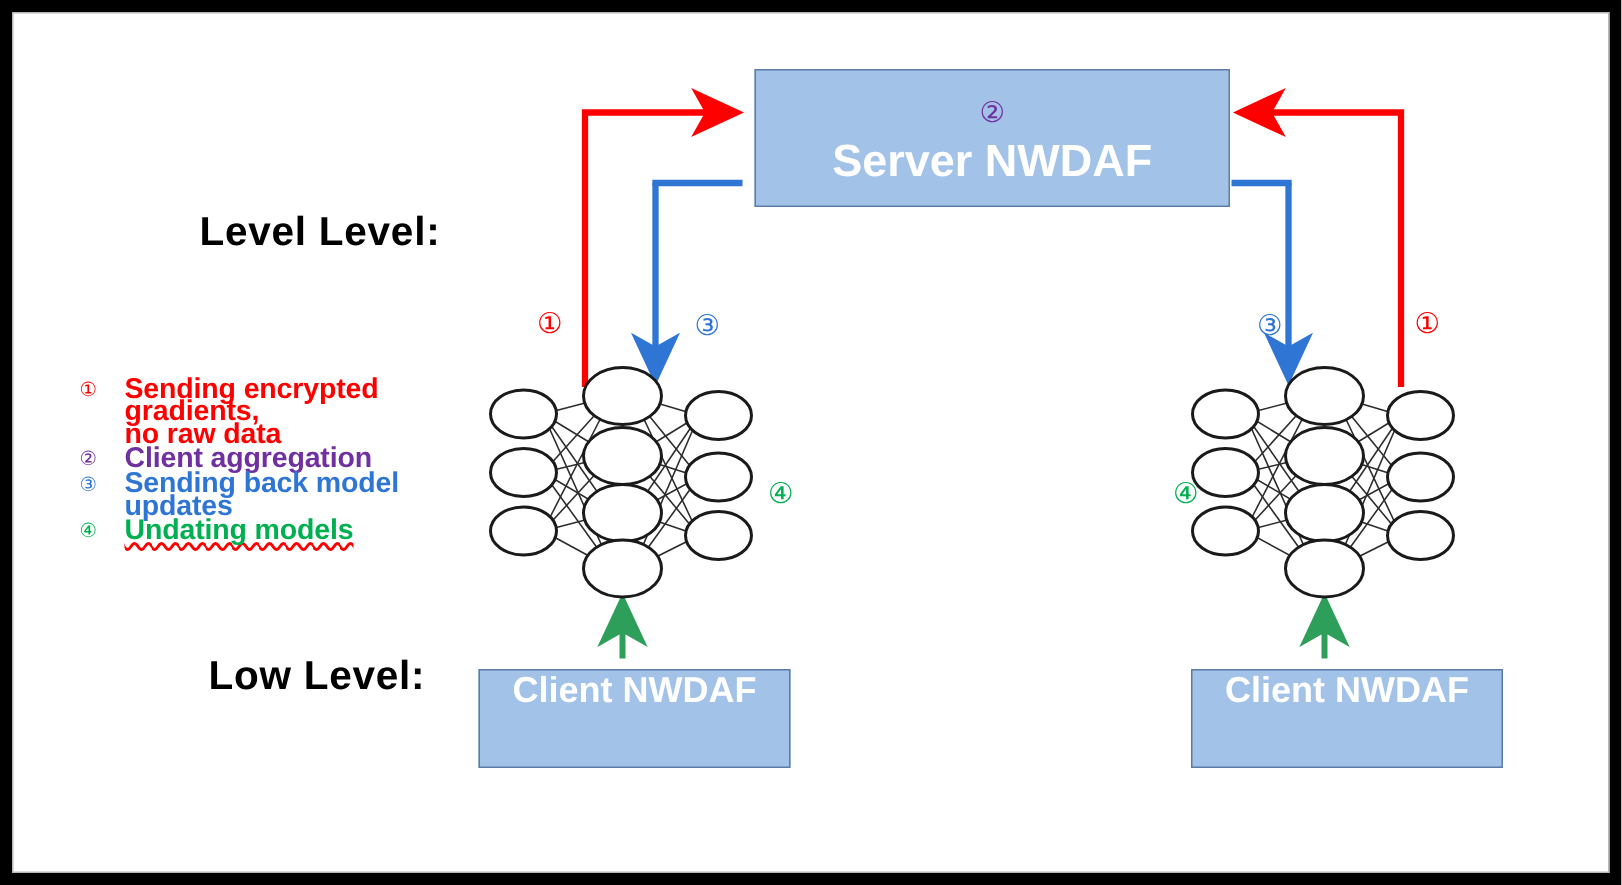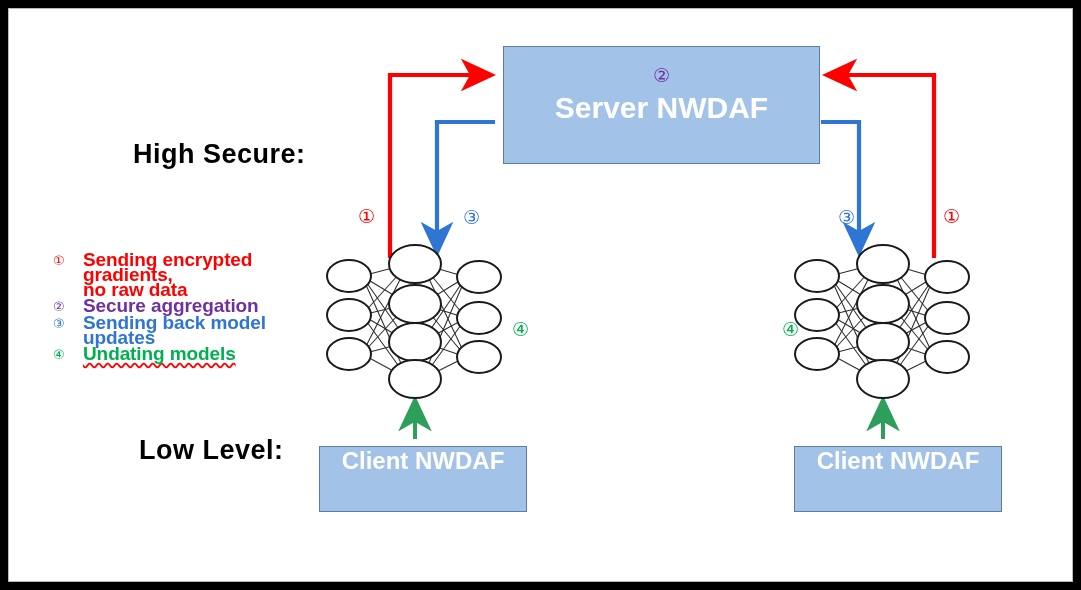--- a/index.html
+++ b/index.html
@@ -54,21 +54,21 @@
     box-sizing: border-box;
     display: flex;
     align-items: flex-start;
     justify-content: center;
     color: #ffffff;
     font-weight: bold;
     white-space: nowrap;
   }
   #server-box {
     left: 494px; top: 37px;
-    width: 317px; height: 118px;
+    width: 317px; height: 92px;
     font-size: 30px;
     align-items: flex-start;
     padding-top: 44px;
   }
   #client-box-left {
     left: 310px; top: 437px;
     width: 208px; height: 66px;
     font-size: 24px;
   }
   #client-box-right {
@@ -243,21 +243,21 @@
           <ellipse cx="874" cy="295" rx="26" ry="19"></ellipse>
           <ellipse cx="874" cy="333" rx="26" ry="19"></ellipse>
           <ellipse cx="874" cy="370" rx="26" ry="19"></ellipse>
           <ellipse cx="938" cy="268" rx="22" ry="16"></ellipse>
           <ellipse cx="938" cy="309" rx="22" ry="16"></ellipse>
           <ellipse cx="938" cy="348" rx="22" ry="16"></ellipse>
         </g>
       </g>
     </svg>
 
-    <div class="section-title" id="title-high">High Secure:</div>
+    <div class="section-title" id="title-high">Level Level:</div>
 
     <div class="section-title" id="title-low">Low Level:</div>
 
     <div class="node-box" id="server-box">
       <span>Server NWDAF</span>
     </div>
     <div class="circ-num" id="srv-badge">②</div>
 
     <div class="node-box" id="client-box-left">
       <span>Client NWDAF</span>
@@ -277,21 +277,21 @@
     <div id="legend">
       <div class="legend-row">
         <span class="legend-marker" style="color:#ff0000">①</span>
         <span class="legend-text" style="color:#ff0000">
           <span>Sending encrypted gradients,</span><br>
           <span>no raw data</span>
         </span>
       </div>
       <div class="legend-row">
         <span class="legend-marker" style="color:#7030a0">②</span>
-        <span class="legend-text" style="color:#7030a0">Secure aggregation</span>
+        <span class="legend-text" style="color:#7030a0">Client aggregation</span>
       </div>
       <div class="legend-row">
         <span class="legend-marker" style="color:#2e75d4">③</span>
         <span class="legend-text" style="color:#2e75d4">Sending back model updates</span>
       </div>
       <div class="legend-row">
         <span class="legend-marker" style="color:#00b050">④</span>
         <span class="legend-text spell" style="color:#00b050">Undating models</span>
       </div>
     </div>

